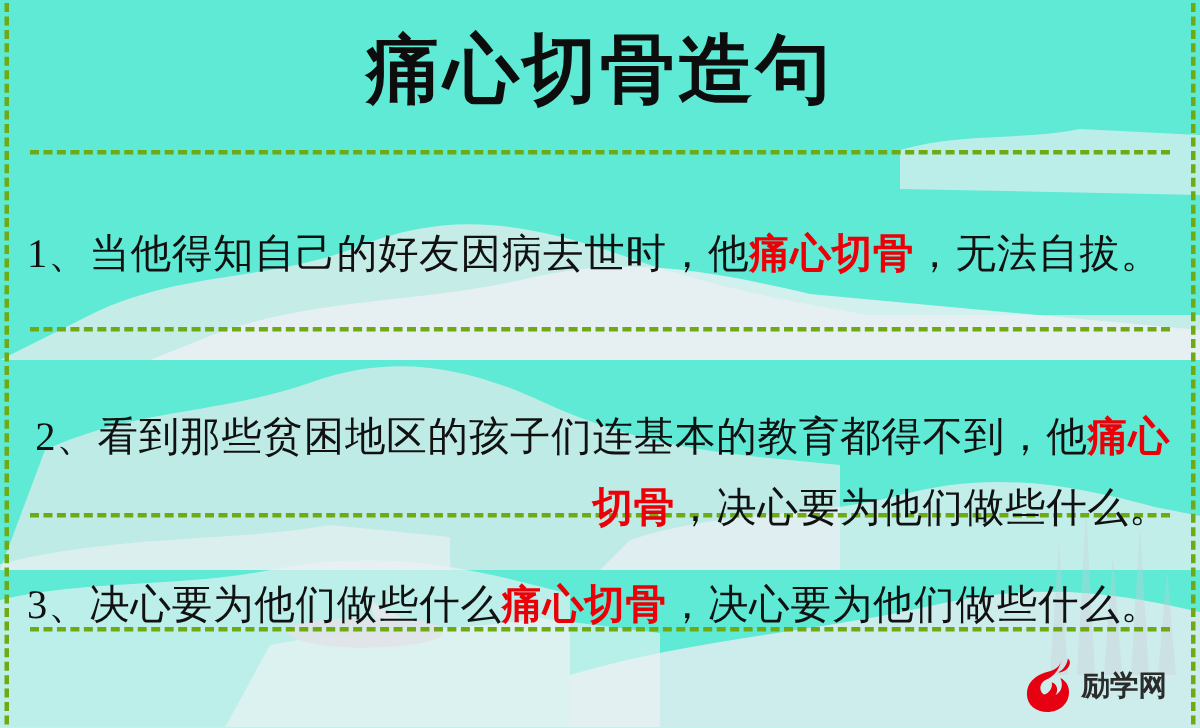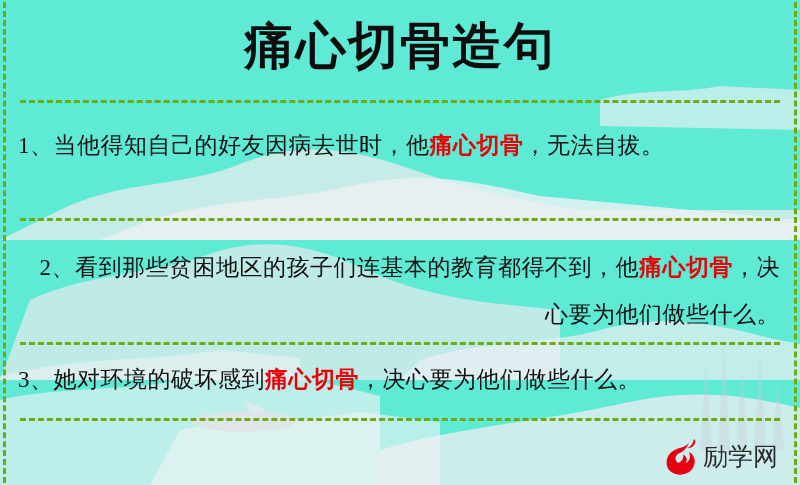--- a/index.html
+++ b/index.html
@@ -62,26 +62,27 @@
     z-index: 4;
     white-space: nowrap;
   }
 
   
   .sentence {
     position: absolute;
     left: 18px;
     width: 762px;
     font-family: "Liberation Serif", "DejaVu Serif", serif;
-    font-size: 23px;
+    font-size: 27px;
     line-height: 47px;
     color: #111111;
     letter-spacing: 0.5px;
     z-index: 4;
     text-align: left;
+    margin-top: 24px;
   }
   .sentence .idiom {
     color: #ec0008;
     font-weight: bold;
   }
   #s1 { top: 122px; }
   #s2 { top: 244px; text-align: right; }
   #s3 { top: 356px; }
 
   
@@ -91,22 +92,22 @@
     bottom: 8px;
     height: 40px;
     display: flex;
     align-items: center;
     gap: 4px;
     z-index: 5;
   }
   #logo .mark { width: 36px; height: 38px; display: block; }
   #logo .wordmark {
     font-family: "DejaVu Sans", "Liberation Sans", sans-serif;
-    font-weight: normal;
-    font-size: 25px;
+    font-weight: bold;
+    font-size: 19px;
     line-height: 28px;
     color: #2b2b2b;
     letter-spacing: 0px;
   }
 </style>
 </head>
 <body>
 
 <div id="page">
 
@@ -153,21 +154,21 @@
   <div class="sep" style="top:100px;"></div>
 
   <div class="sentence" id="s1"><span>1、</span><span>当他得知自己的好友因病去世时，他</span><span class="idiom">痛心切骨</span><span>，无法自拔。</span></div>
 
   <div class="sep" style="top:218px;"></div>
 
   <div class="sentence" id="s2"><span>2、</span><span>看到那些贫困地区的孩子们连基本的教育都得不到，他</span><span class="idiom">痛心切骨</span><span>，决心要为他们做些什么。</span></div>
 
   <div class="sep" style="top:342px;"></div>
 
-  <div class="sentence" id="s3"><span>3、</span><span>她对环境的破坏感到</span><span class="idiom">痛心切骨</span><span>，决心要为他们做些什么。</span></div>
+  <div class="sentence" id="s3"><span>3、</span><span>决心要为他们做些什么</span><span class="idiom">痛心切骨</span><span>，决心要为他们做些什么。</span></div>
 
   <div class="sep" style="top:418px;"></div>
 
   <div id="logo">
     <svg class="mark" viewBox="0 0 100 104">
       <path d="M74,6 C70,20 58,24 44,28 C24,34 10,48 10,68 C10,88 27,101 48,101
                C70,101 88,86 88,64 C88,52 82,43 72,38 C78,52 74,64 62,70
                C52,75 40,71 36,62 C33,54 37,45 46,41 C58,36 68,26 74,6 Z" fill="#e60012"></path>
       <path d="M56,46 C58,57 52,66 41,69 C31,72 22,67 20,58 C19,70 27,80 40,81
                C55,82 66,72 66,59 C66,53 62,48 56,46 Z" fill="#e60012"></path>

